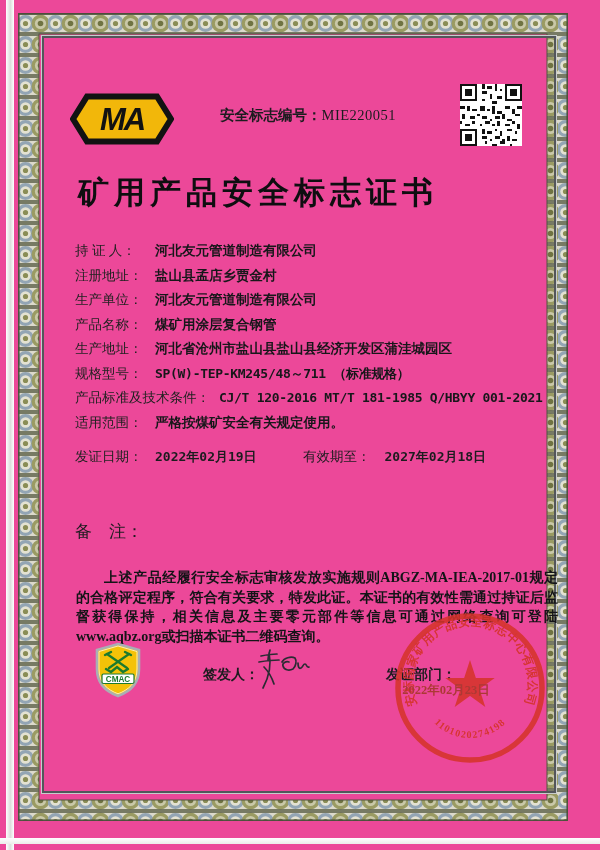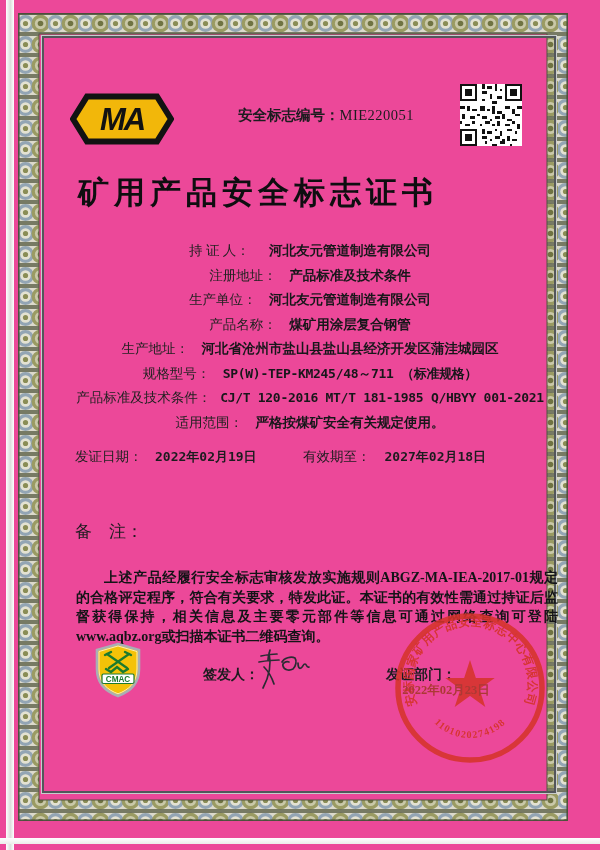--- a/index.html
+++ b/index.html
@@ -5,27 +5,27 @@
   html,body{margin:0;padding:0;background:#ffffff;}
   .page{position:relative;width:600px;height:850px;background:#ec4899;overflow:hidden;
         font-family:"Liberation Serif",serif;color:#1c1c1f;}
   .scan-edge-l{position:absolute;left:6px;top:0;width:8px;height:850px;
         background:linear-gradient(90deg,#ffffff, #dddddc 55%, #ffffff);}
   .scan-edge-b{position:absolute;left:0;top:838px;width:600px;height:6px;background:linear-gradient(#fff,#ececea);}
   .border-band{position:absolute;left:18px;top:13px;}
   .inner-frame{position:absolute;left:42px;top:36px;width:510px;height:753px;
         border:2px solid #53565a;box-shadow:0 0 0 1px #c9cccd;}
   .ma-logo{position:absolute;left:70px;top:92px;}
-  .mark-no{position:absolute;left:238px;top:106px;font-size:14.5px;white-space:pre;}
+  .mark-no{position:absolute;left:220px;top:106px;font-size:14.5px;white-space:pre;}
   .mark-no .lbl{font-weight:700;font-family:"Liberation Serif",serif;}
   .mark-no .val{font-family:"Liberation Serif",serif;letter-spacing:.5px;}
   .qr{position:absolute;left:460px;top:84px;}
   .title{position:absolute;left:0;top:172px;width:516px;margin:0;text-align:center;
         font-size:31px;font-weight:800;letter-spacing:5px;color:#0e0e10;}
-  .fields{position:absolute;left:75px;top:242px;width:470px;display:flex;flex-direction:column;align-items:center;}
+  .fields{position:absolute;left:75px;top:242px;width:470px;display:flex;flex-direction:column;}
   .frow{display:flex;align-items:baseline;height:24.5px;font-size:13.5px;}
   .flabel{white-space:pre;width:80px;flex:0 0 80px;color:#222;}
   .frow.wide .flabel{width:auto;flex:0 0 auto;margin-right:9px;}
   .fvalue{font-weight:700;white-space:pre;color:#17171a;}
   .fvalue.mono{font-family:"DejaVu Sans Mono",monospace;font-size:13px;letter-spacing:-0.3px;}
   .daterow{position:absolute;left:75px;top:448px;display:flex;align-items:baseline;font-size:13.5px;}
   .daterow .flabel{width:80px;flex:0 0 80px;}
   .daterow .dval{font-weight:700;width:148px;font-family:"DejaVu Sans Mono",monospace;font-size:13px;}
   .daterow .lbl2{white-space:pre;margin-right:14px;}
   .remarkrow{position:absolute;left:75px;top:472px;font-size:17px;white-space:pre;margin-top:48px;}
@@ -148,21 +148,21 @@
 
   <h1 class="title">矿用产品安全标志证书</h1>
 
   <div class="fields">
     <div class="frow">
         <span class="flabel">持 证 人：</span>
         <span class="fvalue">河北友元管道制造有限公司</span>
       </div>
     <div class="frow">
         <span class="flabel">注册地址：</span>
-        <span class="fvalue">产品标准及技术条件</span>
+        <span class="fvalue">盐山县孟店乡贾金村</span>
       </div>
     <div class="frow">
         <span class="flabel">生产单位：</span>
         <span class="fvalue">河北友元管道制造有限公司</span>
       </div>
     <div class="frow">
         <span class="flabel">产品名称：</span>
         <span class="fvalue">煤矿用涂层复合钢管</span>
       </div>
     <div class="frow">

